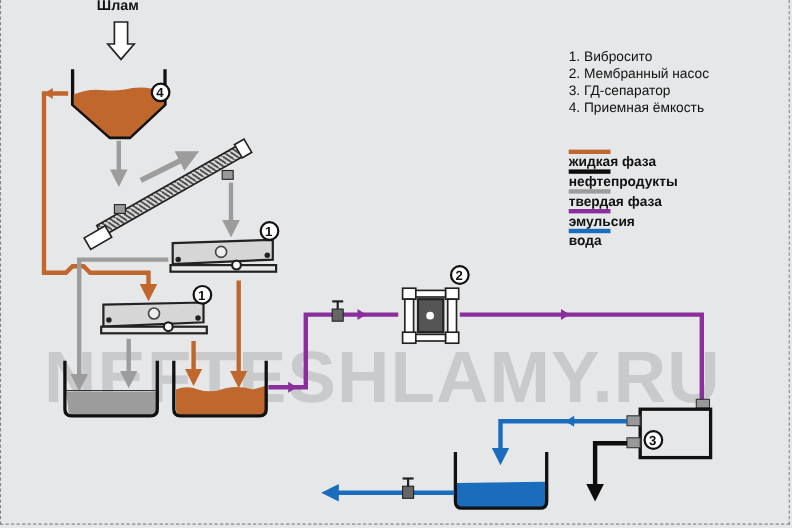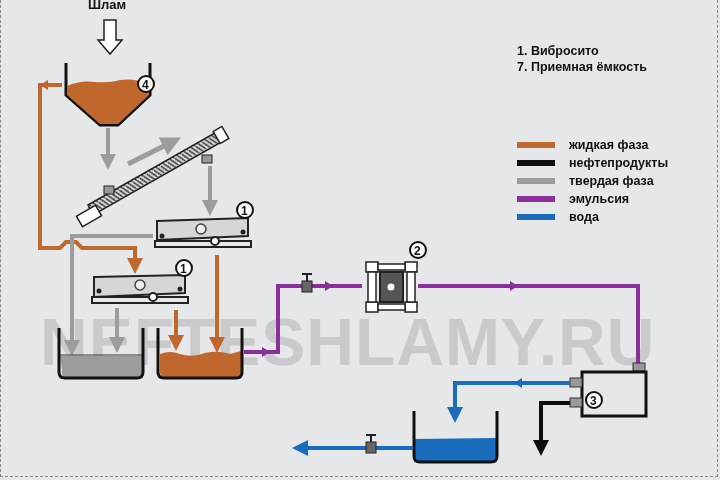--- a/index.html
+++ b/index.html
@@ -1,22 +1,22 @@
 <!DOCTYPE html>
 <html><head>
 <meta charset="utf-8">
 <style>
   html,body{margin:0;padding:0;}
   body{width:720px;height:480px;background:#e6e7e9;overflow:hidden;position:relative;font-family:"Liberation Sans",sans-serif;}
   #stage{position:absolute;left:0;top:0;width:720px;height:480px;}
   .frame{position:absolute;left:0;top:0;width:718px;height:477px;border-left:1px dashed #888;border-right:1px dashed #888;border-bottom:1px dashed #888;box-sizing:border-box;pointer-events:none;}
-  .legend-num{position:absolute;left:517px;top:44px;font-weight:bold;font-size:12.5px;line-height:15.5px;color:#111;}
+  .legend-num{position:absolute;left:517px;top:44px;font-weight:normal;font-size:12.5px;line-height:15.5px;color:#111;}
   .legend-num div{white-space:nowrap;}
   .legend-lines{position:absolute;left:517px;top:136px;}
-  .lg-row{display:flex;align-items:center;height:18px;}
+  .lg-row{display:flex;align-items:flex-start;height:18px;flex-direction:column;}
   .lg-swatch{width:38px;height:6px;margin-right:14px;}
   .lg-label{font-weight:bold;font-size:12.5px;color:#111;}
   .feed-label{position:absolute;left:88px;top:-3px;font-weight:bold;font-size:13px;color:#111;}
   .watermark{font-family:"Liberation Sans",sans-serif;font-weight:bold;font-size:66px;fill:#c9cacc;letter-spacing:1px;}
   .badge-text{font-family:"Liberation Sans",sans-serif;font-weight:bold;font-size:12px;fill:#111;}
 </style>
 </head>
 <body>
 
 <div id="stage">
@@ -158,21 +158,23 @@
     <rect x="366" y="442" width="10" height="11" fill="#666" stroke="#222"></rect>
     <line x1="371" y1="442" x2="371" y2="435" stroke="#222" stroke-width="2"></line>
     <line x1="366" y1="435" x2="376" y2="435" stroke="#222" stroke-width="2"></line>
   </g>
 </svg>
 
 <div class="feed-label">Шлам</div>
 
 <div class="legend-num">
   <div>1. Вибросито</div>
-  <div>7. Приемная ёмкость</div>
+  <div>2. Мембранный насос</div>
+  <div>3. ГД-сепаратор</div>
+  <div>4. Приемная ёмкость</div>
 </div>
 
 <div class="legend-lines">
   <div class="lg-row">
     <span class="lg-swatch" style="background:#c0672d"></span>
     <span class="lg-label">жидкая фаза</span>
   </div>
   <div class="lg-row">
     <span class="lg-swatch" style="background:#0d0d0d"></span>
     <span class="lg-label">нефтепродукты</span>

